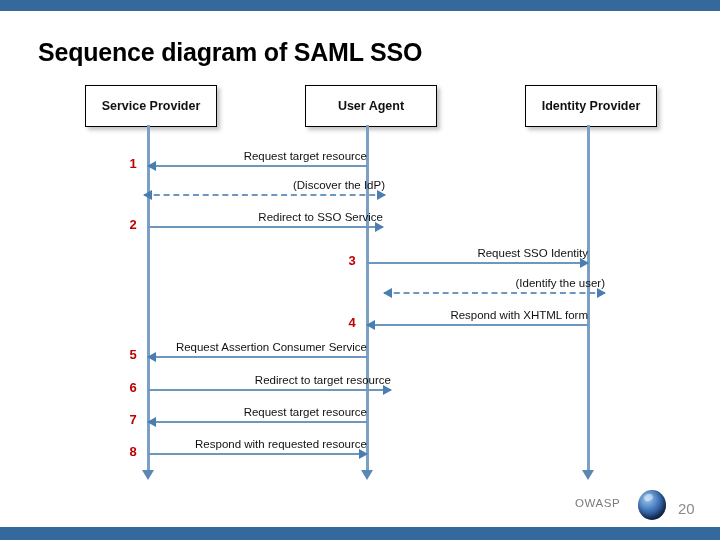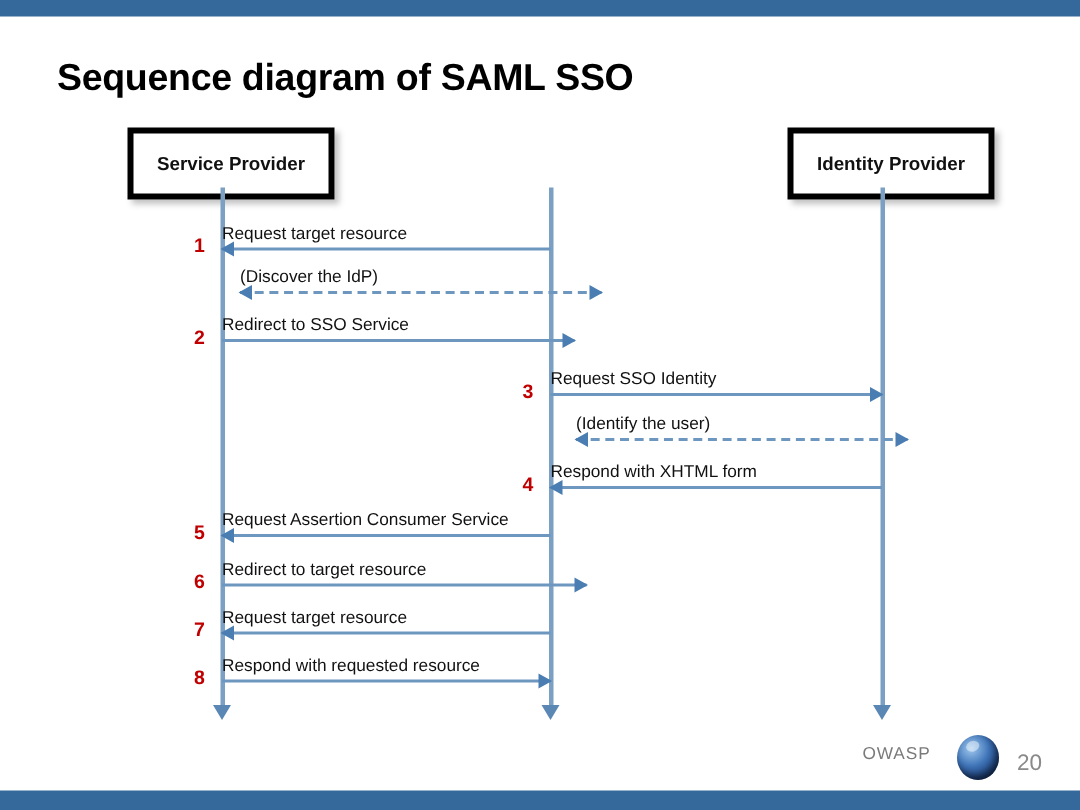--- a/index.html
+++ b/index.html
@@ -18,21 +18,21 @@
     font-size:25px;font-weight:bold;color:#000;letter-spacing:-0.2px;
     white-space:nowrap;
   }
 
   
   .diagram{position:absolute;left:0;top:0;width:720px;height:527px;}
 
   
   .actor{
     position:absolute;top:85px;height:40px;
-    background:#ffffff;border:4px solid #000000;
+    background:#ffffff;border:1px solid #000000;
     box-shadow:3px 3px 4px rgba(120,120,120,0.45);
     display:flex;align-items:center;justify-content:center;
     font-size:12.5px;font-weight:bold;color:#111;
   }
   .actor.sp{left:85px;width:130px;}
   .actor.ua{left:305px;width:130px;}
   .actor.idp{left:525px;width:130px;}
 
   
   .lifeline{position:absolute;top:125px;width:3px;height:348px;background:#7ba0c4;}
@@ -45,21 +45,21 @@
     border-top:10px solid #5b87b5;
   }
   .lh-sp{left:142px;top:470px;}
   .lh-ua{left:361px;top:470px;}
   .lh-idp{left:582px;top:470px;}
 
   
   .msg{position:absolute;height:26px;}
   .msg .label{
     position:absolute;left:0;right:0;bottom:5px;
-    text-align:left;font-size:11.5px;color:#111;white-space:nowrap;
+    text-align:right;font-size:11.5px;color:#111;white-space:nowrap;
   }
   .msg .line{
     position:absolute;left:0;right:0;bottom:0;height:2px;background:#6e97c0;
   }
   .msg.dashed .line{
     background:none;
     border-top:2px dashed #6e97c0;height:0;
   }
   .arrowhead{
     position:absolute;bottom:-4px;width:0;height:0;
@@ -101,39 +101,42 @@
 
   <div class="topbar"></div>
 
   <div class="title">Sequence diagram of SAML SSO</div>
 
   <div class="diagram">
 
     <div class="actor sp">
       <span>Service Provider</span>
     </div>
+    <div class="actor ua">
+      <span>User Agent</span>
+    </div>
     <div class="actor idp">
       <span>Identity Provider</span>
     </div>
 
     <div class="lifeline sp"></div>
     <div class="lifeline ua"></div>
     <div class="lifeline idp"></div>
     <div class="lifeline-head lh-sp"></div>
     <div class="lifeline-head lh-ua"></div>
     <div class="lifeline-head lh-idp"></div>
 
     <div id="messages-layer">
         <div class="msg" style="left: 148px; width: 219px; top: 141px;">
           <div class="label">Request target resource</div>
           <div class="line"></div>
           <div class="arrowhead left"></div>
         </div>
         <div class="stepnum" style="left: 125px; top: 156px;">1</div>
-        <div class="msg dashed" style="left: 160px; width: 219px; top: 170px; padding-left: 22px;">
+        <div class="msg dashed" style="left: 144px; width: 219px; top: 170px; padding-left: 22px;">
           <div class="label">(Discover the IdP)</div>
           <div class="line"></div>
           <div class="arrowhead left"></div>
           <div class="arrowhead right"></div>
         </div>
         <div class="msg" style="left: 148px; width: 219px; top: 202px; padding-left: 16px;">
           <div class="label">Redirect to SSO Service</div>
           <div class="line"></div>
           <div class="arrowhead right"></div>
         </div>

